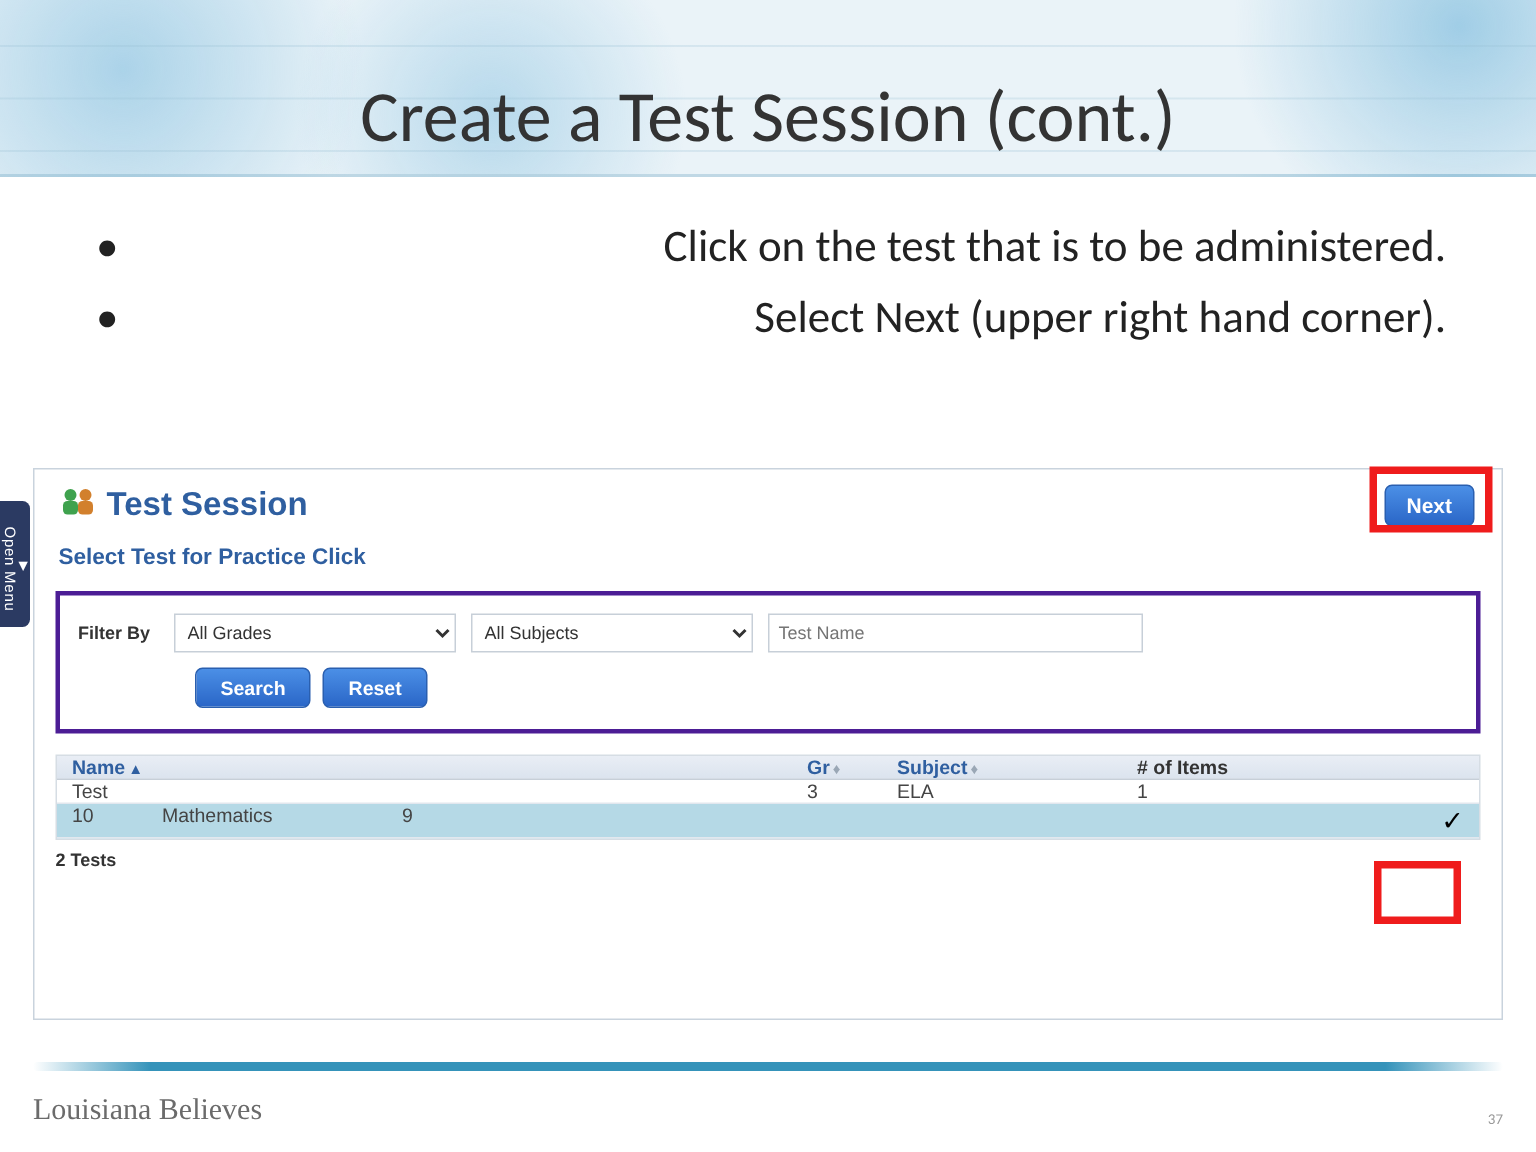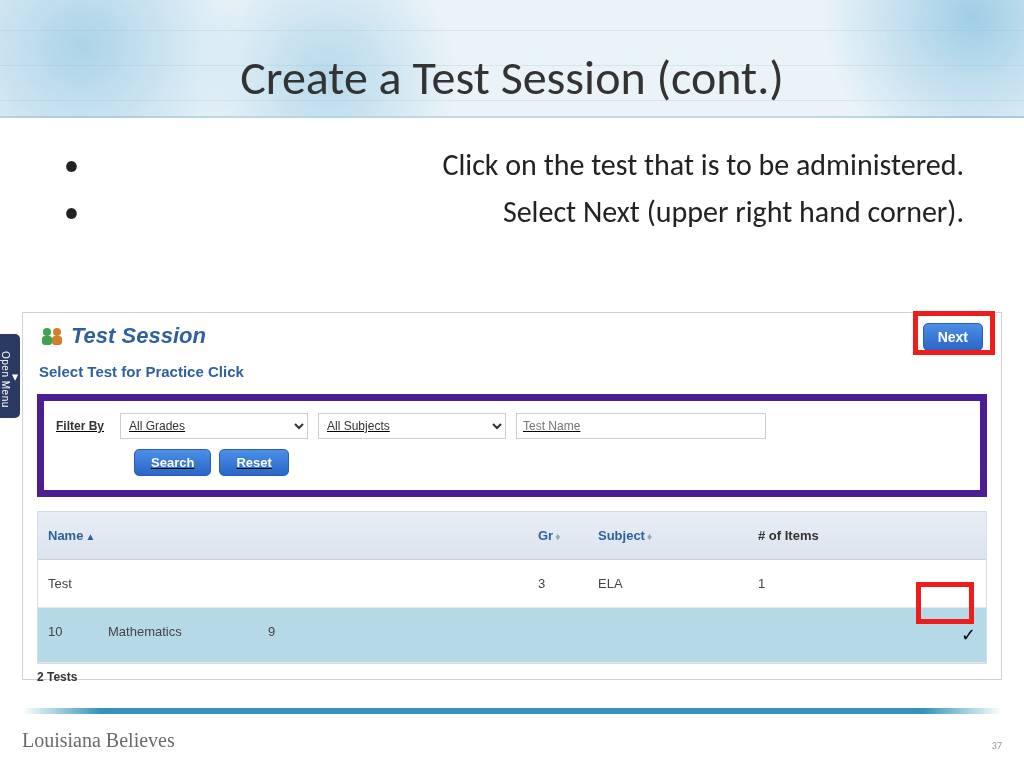--- a/index.html
+++ b/index.html
@@ -56,44 +56,43 @@
   
   .app-panel {
     position:absolute; left:22px; top:312px;
     width:980px; height:368px;
     border:1px solid #c9d3dd;
     background:#fff;
     font-family: Verdana, Arial, sans-serif;
     font-size:13px;
   }
   .app-top { position:relative; padding:10px 16px 0 16px; }
-  .ts-title { color:#2f5fa0; font-family: Verdana, Arial, sans-serif; font-weight:bold; font-size:22px; display:flex; align-items:center; gap:6px;font-style:italic;}
+  .ts-title { color:#2f5fa0; font-family: Verdana, Arial, sans-serif; font-weight:bold; font-size:22px; display:flex; gap:6px;}
   .ts-icon { width:26px; height:22px; }
   .ts-sub { color:#2f5fa0; font-weight:bold; font-size:15px; margin-top:14px; }
 
   .next-btn {
     position:absolute; right:18px; top:10px;
     background: linear-gradient(#4b8fe6,#2a66c7);
     color:#fff; border:1px solid #2a5faf;
     border-radius:5px;
     padding:5px 14px;
     font-weight:bold; font-size:14px;
     font-family: Verdana, Arial, sans-serif;
   }
   .next-highlight {
     position:absolute; right:6px; top:-2px;
     width:82px; height:44px;
     border:5px solid #ef1c1c;
   }
 
   .filter-box {
     margin:14px 14px 0 14px;
-    border:7px solid #4c1d95;
+    border:3px solid #4c1d95;
     padding:12px 12px 14px 12px;
-    text-decoration:underline;
   }
   .filter-row { display:flex; align-items:center; gap:10px; }
   .filter-label { font-weight:bold; color:#333; font-size:12px; margin-right:6px;}
   select.filter-sel {
     width:188px; height:26px;
     border:1px solid #c7cfd8; background:#fff;
     font-size:12px; color:#333; padding:2px 4px;
     font-family: Verdana, Arial, sans-serif;
   }
   input.filter-input {
@@ -118,21 +117,21 @@
     width:calc(100% - 28px);
     font-size:13px;
     position:relative;
   }
   .grid-head {
     display:flex;
     background: linear-gradient(#e9eef5,#dbe3ee);
     border-bottom:1px solid #c7cfd8;
   }
   .grid-head .cell, .grid-row .cell {
-    padding:16px 10px;
+    padding:0 10px;
   }
   .col-name { flex:0 0 490px; }
   .col-gr   { flex:0 0 60px; }
   .col-subj { flex:0 0 160px; }
   .col-items{ flex:0 0 140px; }
   .col-chk  { flex:1; text-align:right; padding-right:20px; }
   .grid-head .cell { color:#2f5fa0; font-weight:bold; font-size:13px; }
   .grid-head .col-items { color:#333; }
   .sort-ind { color:#2f5fa0; font-size:10px; margin-left:2px;}
   .sort-neutral { color:#9aa7b5; font-size:10px; margin-left:2px;}

